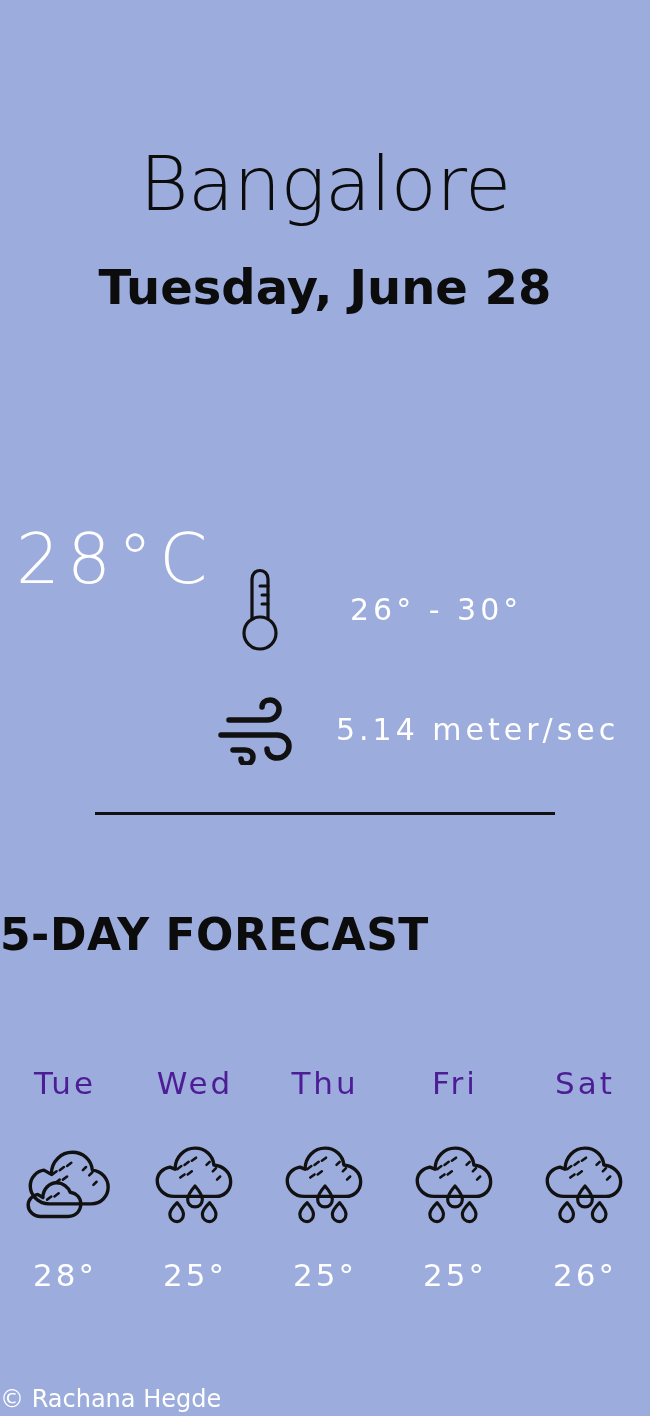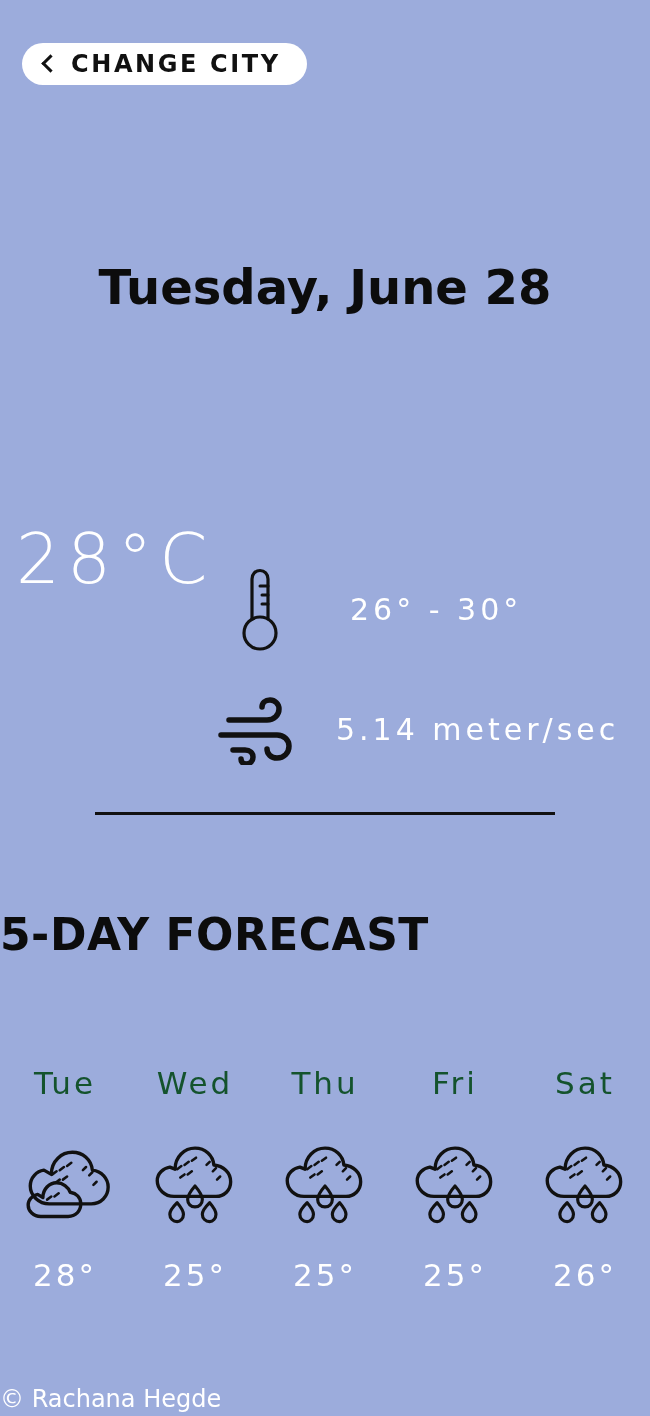--- a/index.html
+++ b/index.html
@@ -136,21 +136,21 @@
   }
   .forecast-col {
     flex:1 1 0;
     display:flex;
     flex-direction:column;
     align-items:center;
   }
   .fc-day {
     font-size:31px;
     font-weight:400;
-    color:#14532d;
+    color:#4c1d95;
     letter-spacing:3px;
     line-height:1;
     height:36px;
   }
   .fc-icon {
     height:110px;
     display:flex;
     align-items:center;
     justify-content:center;
     margin-top:28px;
@@ -175,25 +175,22 @@
     line-height:1;
   }
 
   svg { display:block; }
 </style>
 </head>
 <body>
 
 <div class="app">
 
-  <button class="change-city">
-    <span class="chev"></span>
-    <span class="change-city-label">CHANGE CITY</span>
-  </button>
-
+
+  <div class="city-name">Bangalore</div>
   <div class="city-date">Tuesday, June 28</div>
 
   <div class="current-temp">28°C</div>
 
 
   <div class="stat-row range">
     <span class="stat-icon thermo">
       <svg width="52" height="90" viewBox="0 0 52 90">
         <g fill="none" stroke="#111" stroke-width="3.2" stroke-linecap="round" stroke-linejoin="round">
           <path d="M20 54 L20 14 C20 9 23.5 5.5 28 5.5 C32.5 5.5 36 9 36 14 L36 54"></path>

